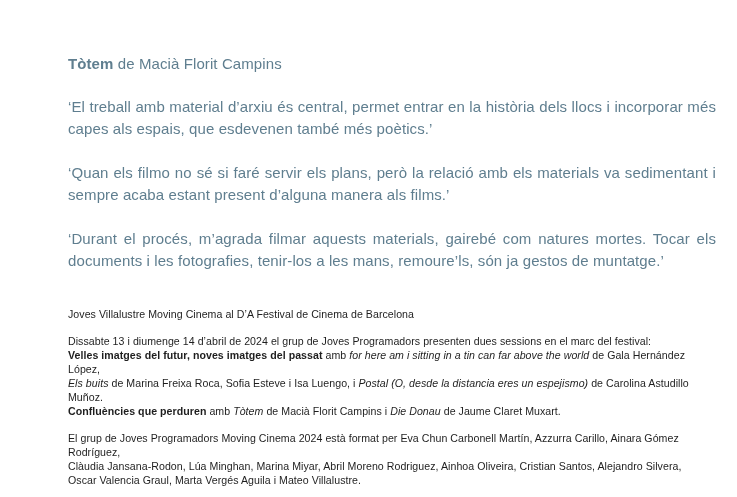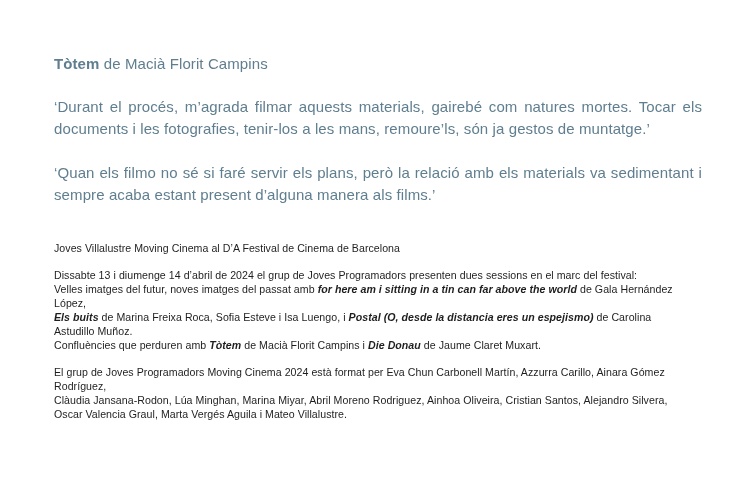--- a/index.html
+++ b/index.html
@@ -8,21 +8,21 @@
     width: 737px;
     height: 497px;
     font-family: "Liberation Sans", "DejaVu Sans", sans-serif;
     background: var(--bg, #ffffff);
     color: var(--ink, #1e1e1e);
     overflow: hidden;
   }
   .page {
     width: 737px;
     height: 497px;
-    padding: 54px 45px 0 54px;
+    padding: 54px 45px 0 68px;
   }
   .title {
     color: var(--accent, #5f7e8f);
     font-size: 15px;
     line-height: 19px;
     font-weight: 400;
     letter-spacing: 0.1px;
   }
   .title .work { font-weight: 700; }
   .quote {
@@ -36,32 +36,33 @@
   }
   .info {
     margin-top: 36px;
     font-size: 10.6px;
     line-height: 14px;
     color: var(--ink, #1e1e1e);
     letter-spacing: 0.05px;
   }
   .info-block { margin-bottom: 13px; }
   .info-block.names { }
-  .b { font-weight: 400; }
-  .i { font-style: italic; font-weight: bold; }
+  .b { font-weight: 700; }
+  .i { font-style: italic; }
 </style>
 </head>
 <body style="--bg: #ffffff; --accent: #5f7e8f; --ink: #1e1e1e;">
 
 <div class="page">
 
   <h1 class="title"><span class="work">Tòtem</span><span> de Macià Florit Campins</span></h1>
 
+  <p class="quote">‘El treball amb material d’arxiu és central, permet entrar en la història dels llocs i incorporar més capes als espais, que esdevenen també més poètics.’</p>
+  <p class="quote">‘Quan els filmo no sé si faré servir els plans, però la relació amb els materials va sedimentant i sempre acaba estant present d’alguna manera als films.’</p>
   <p class="quote">‘Durant el procés, m’agrada filmar aquests materials, gairebé com natures mortes. Tocar els documents i les fotografies, tenir-los a les mans, remoure’ls, són ja gestos de muntatge.’</p>
-  <p class="quote">‘Quan els filmo no sé si faré servir els plans, però la relació amb els materials va sedimentant i sempre acaba estant present d’alguna manera als films.’</p>
 
   <div class="info">
     <p class="info-block">Joves Villalustre Moving Cinema al D’A Festival de Cinema de Barcelona</p>
     <p class="info-block"><span class="">Dissabte 13 i diumenge 14 d’abril de 2024 el grup de Joves Programadors presenten dues sessions en el marc del festival:</span><br><span class="b ">Velles imatges del futur, noves imatges del passat</span><span class=""> amb </span><span class="i">for here am i sitting in a tin can far above the world</span><span class=""> de Gala Hernández López,</span><br><span class="i">Els buits</span><span class=""> de Marina Freixa Roca, Sofia Esteve i Isa Luengo, i </span><span class="i">Postal (O, desde la distancia eres un espejismo)</span><span class=""> de Carolina Astudillo Muñoz.</span><br><span class="b ">Confluències que perduren</span><span class=""> amb </span><span class="i">Tòtem</span><span class=""> de Macià Florit Campins i </span><span class="i">Die Donau</span><span class=""> de Jaume Claret Muxart.</span></p>
     <p class="info-block names"><span class="">El grup de Joves Programadors Moving Cinema 2024 està format per Eva Chun Carbonell Martín, Azzurra Carillo, Ainara Gómez Rodríguez,</span><br><span class="">Clàudia Jansana-Rodon, Lúa Minghan, Marina Miyar, Abril Moreno Rodriguez, Ainhoa Oliveira, Cristian Santos, Alejandro Silvera,</span><br><span class="">Oscar Valencia Graul, Marta Vergés Aguila i Mateo Villalustre.</span></p>
 
   </div>
 
 </div>
 

